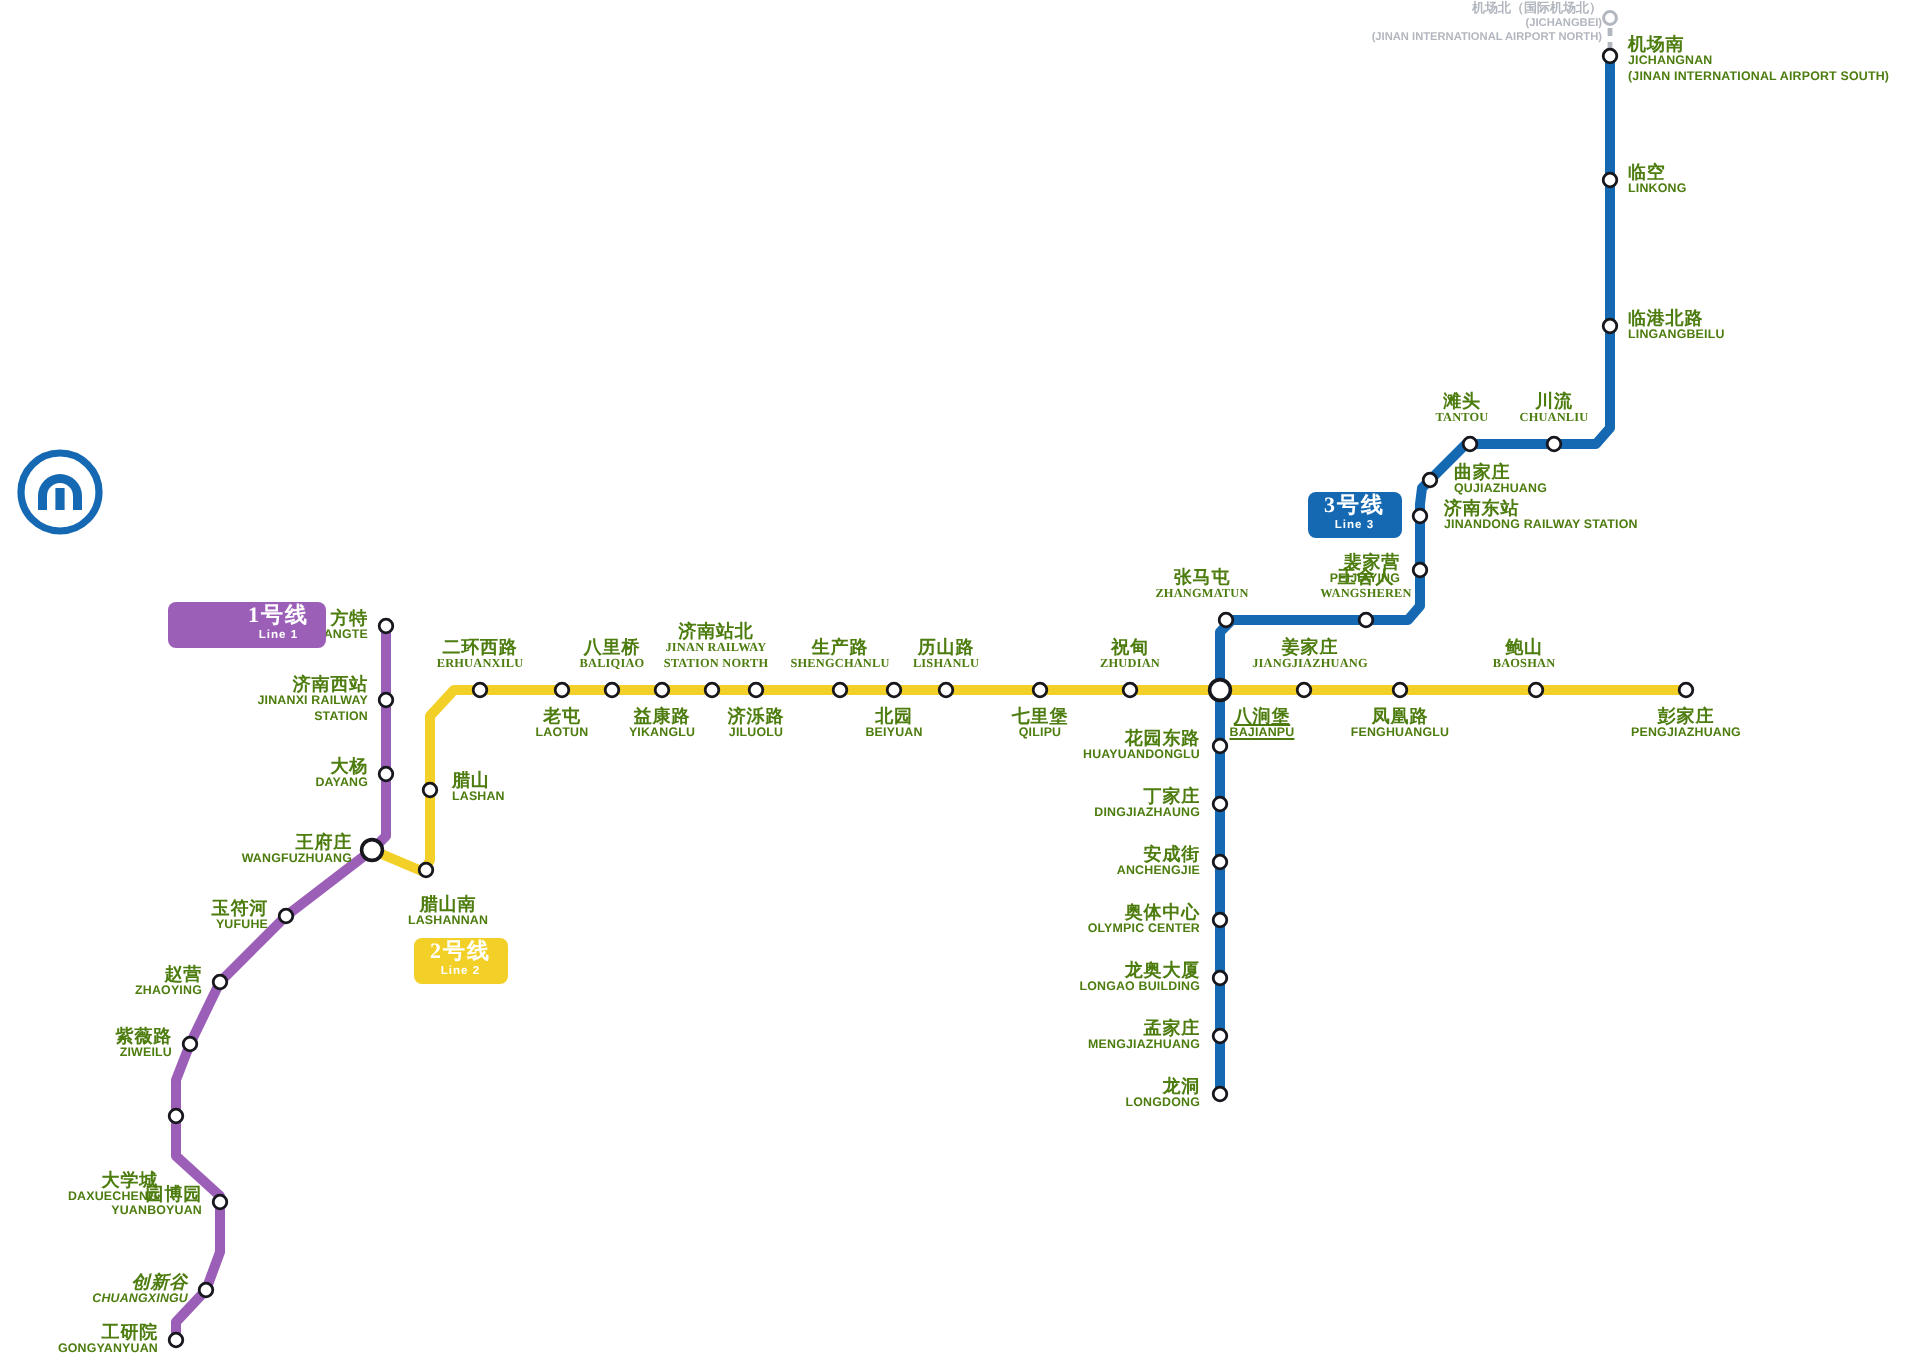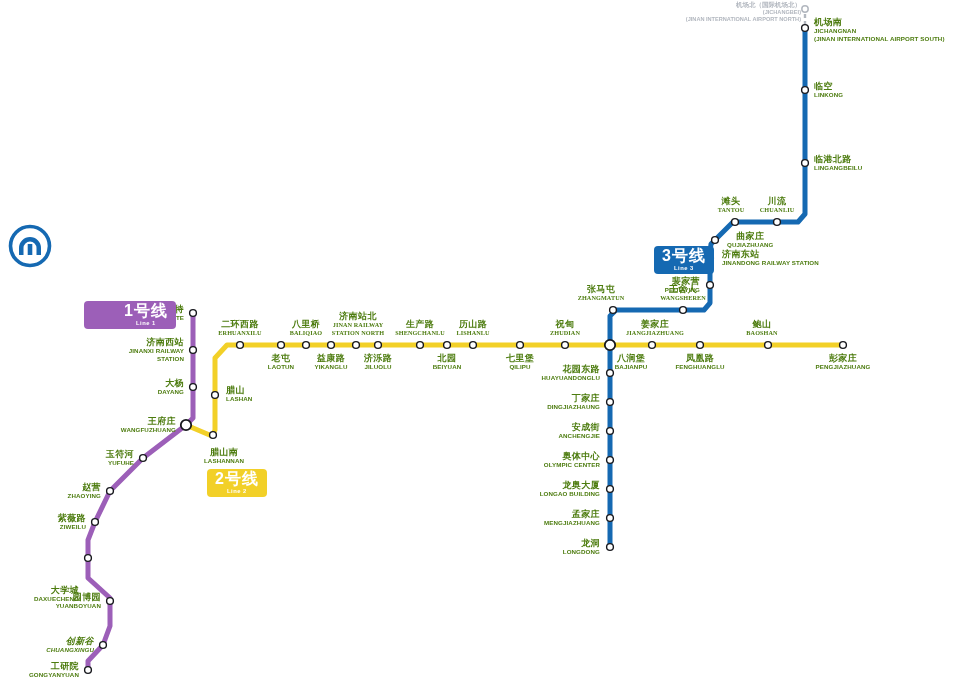--- a/index.html
+++ b/index.html
@@ -8,21 +8,21 @@
   #map-stage{position:relative;width:960px;height:684px;background:#ffffff;overflow:hidden;}
   #rail-svg{position:absolute;left:0;top:0;}
   .st-label{position:absolute;color:#4d7c0f;pointer-events:none;}
   .st-label .zh{font-size:9px;font-weight:700;letter-spacing:.4px;line-height:1.15;}
   .st-label .en{font-size:6.2px;font-weight:700;white-space:pre;line-height:1.3;letter-spacing:.1px;}
   .a-right{transform:translate(-100%,-50%);text-align:right;}
   .a-left{transform:translate(0,-50%);text-align:left;}
   .a-above{transform:translate(-50%,-100%);text-align:center;font-family:Liberation Serif, serif;}
   .a-below{transform:translate(-50%,0);text-align:center;}
   .line-badge{position:absolute;color:#fff;border-radius:4px;text-align:center;padding:2px 8px 3px;line-height:1.05;}
-  .line-badge .bzh{font-size:16px;font-weight:700;letter-spacing:1px;}
+  .line-badge .bzh{font-size:11px;font-weight:700;letter-spacing:1px;font-family:Liberation Serif, serif;}
   .line-badge .ben{font-size:5.8px;font-weight:700;letter-spacing:.5px;}
   .brand{position:absolute;left:8px;top:224px;display:flex;align-items:center;gap:9px;}
   .brand .title-zh{font-size:22.5px;font-weight:700;color:#1569b2;letter-spacing:1.5px;line-height:1.1;}
   .brand .title-en{font-size:14.5px;font-weight:700;color:#141a32;margin-top:2px;letter-spacing:.2px;}
   .future-label{position:absolute;color:#b2b7bf;text-align:right;transform:translate(-100%,0);}
   .future-label .zh{font-size:6.5px;font-weight:700;line-height:1.25;}
   .future-label .en{font-size:5.6px;font-weight:700;white-space:pre;line-height:1.3;}
 </style>
 </head>
 <body>
@@ -185,21 +185,21 @@
       <div class="en">LISHANLU</div>
     </div>
     <div class="st-label a-below" style="left: 520px; top: 353px;">
       <div class="zh">七里堡</div>
       <div class="en">QILIPU</div>
     </div>
     <div class="st-label a-above" style="left: 565px; top: 337px;">
       <div class="zh">祝甸</div>
       <div class="en">ZHUDIAN</div>
     </div>
-    <div class="st-label a-below" style="left: 631px; top: 353px;">
+    <div class="st-label a-below" style="left: 631px; top: 353px; text-decoration: underline;">
       <div class="zh">八涧堡</div>
       <div class="en">BAJIANPU</div>
     </div>
     <div class="st-label a-above" style="left: 655px; top: 337px;">
       <div class="zh">姜家庄</div>
       <div class="en">JIANGJIAZHUANG</div>
     </div>
     <div class="st-label a-below" style="left: 700px; top: 353px;">
       <div class="zh">凤凰路</div>
       <div class="en">FENGHUANGLU</div>
@@ -226,21 +226,21 @@
       <div class="en">LINGANGBEILU</div>
     </div>
     <div class="st-label a-above" style="left: 777px; top: 214px;">
       <div class="zh">川流</div>
       <div class="en">CHUANLIU</div>
     </div>
     <div class="st-label a-above" style="left: 731px; top: 214px;">
       <div class="zh">滩头</div>
       <div class="en">TANTOU</div>
     </div>
-    <div class="st-label a-left" style="left: 727px; top: 240px; text-align: center;">
+    <div class="st-label a-left" style="left: 727px; top: 240px;">
       <div class="zh">曲家庄</div>
       <div class="en">QUJIAZHUANG</div>
     </div>
     <div class="st-label a-left" style="left: 722px; top: 258px;">
       <div class="zh">济南东站</div>
       <div class="en">JINANDONG RAILWAY STATION</div>
     </div>
     <div class="st-label a-right" style="left: 700px; top: 285px;">
       <div class="zh">裴家营</div>
       <div class="en">PEIJIAYING</div>

